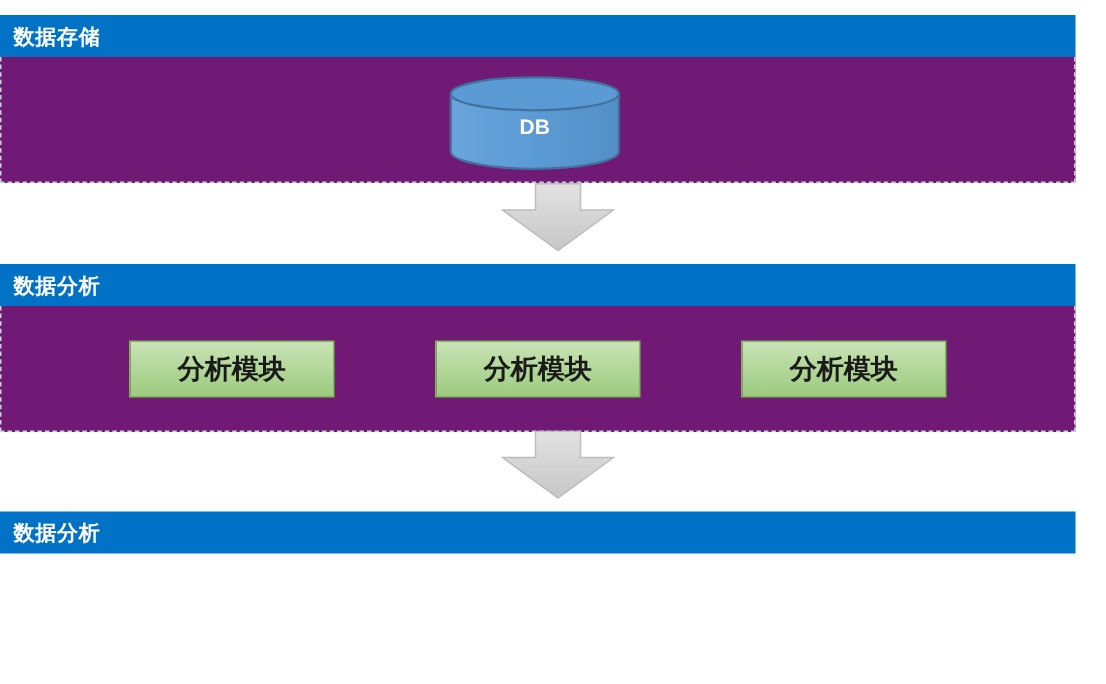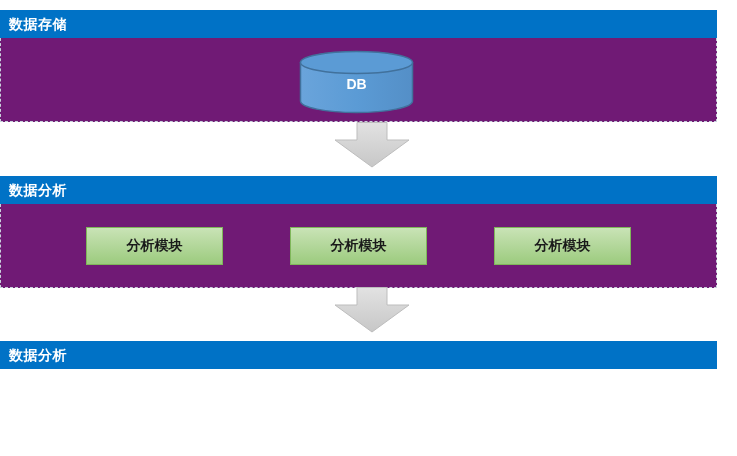--- a/index.html
+++ b/index.html
@@ -44,21 +44,21 @@
     position: relative;
     font-weight: bold;
   }
   .node-box {
     width: 137px;
     height: 38px;
     box-sizing: border-box;
     display: flex;
     align-items: center;
     justify-content: center;
-    font-size: 14px;
+    font-size: 18px;
     color: #1a1a1a;
   }
   .node-green {
     background: linear-gradient(to bottom, #C9E3B6 0%, #9CCB7E 100%);
     border: 1px solid #7FB75A;
   }
   .node-orange {
     background: linear-gradient(to bottom, #FDE9BC 0%, #FBD27D 100%);
     border: 1px solid #EFA42F;
   }

